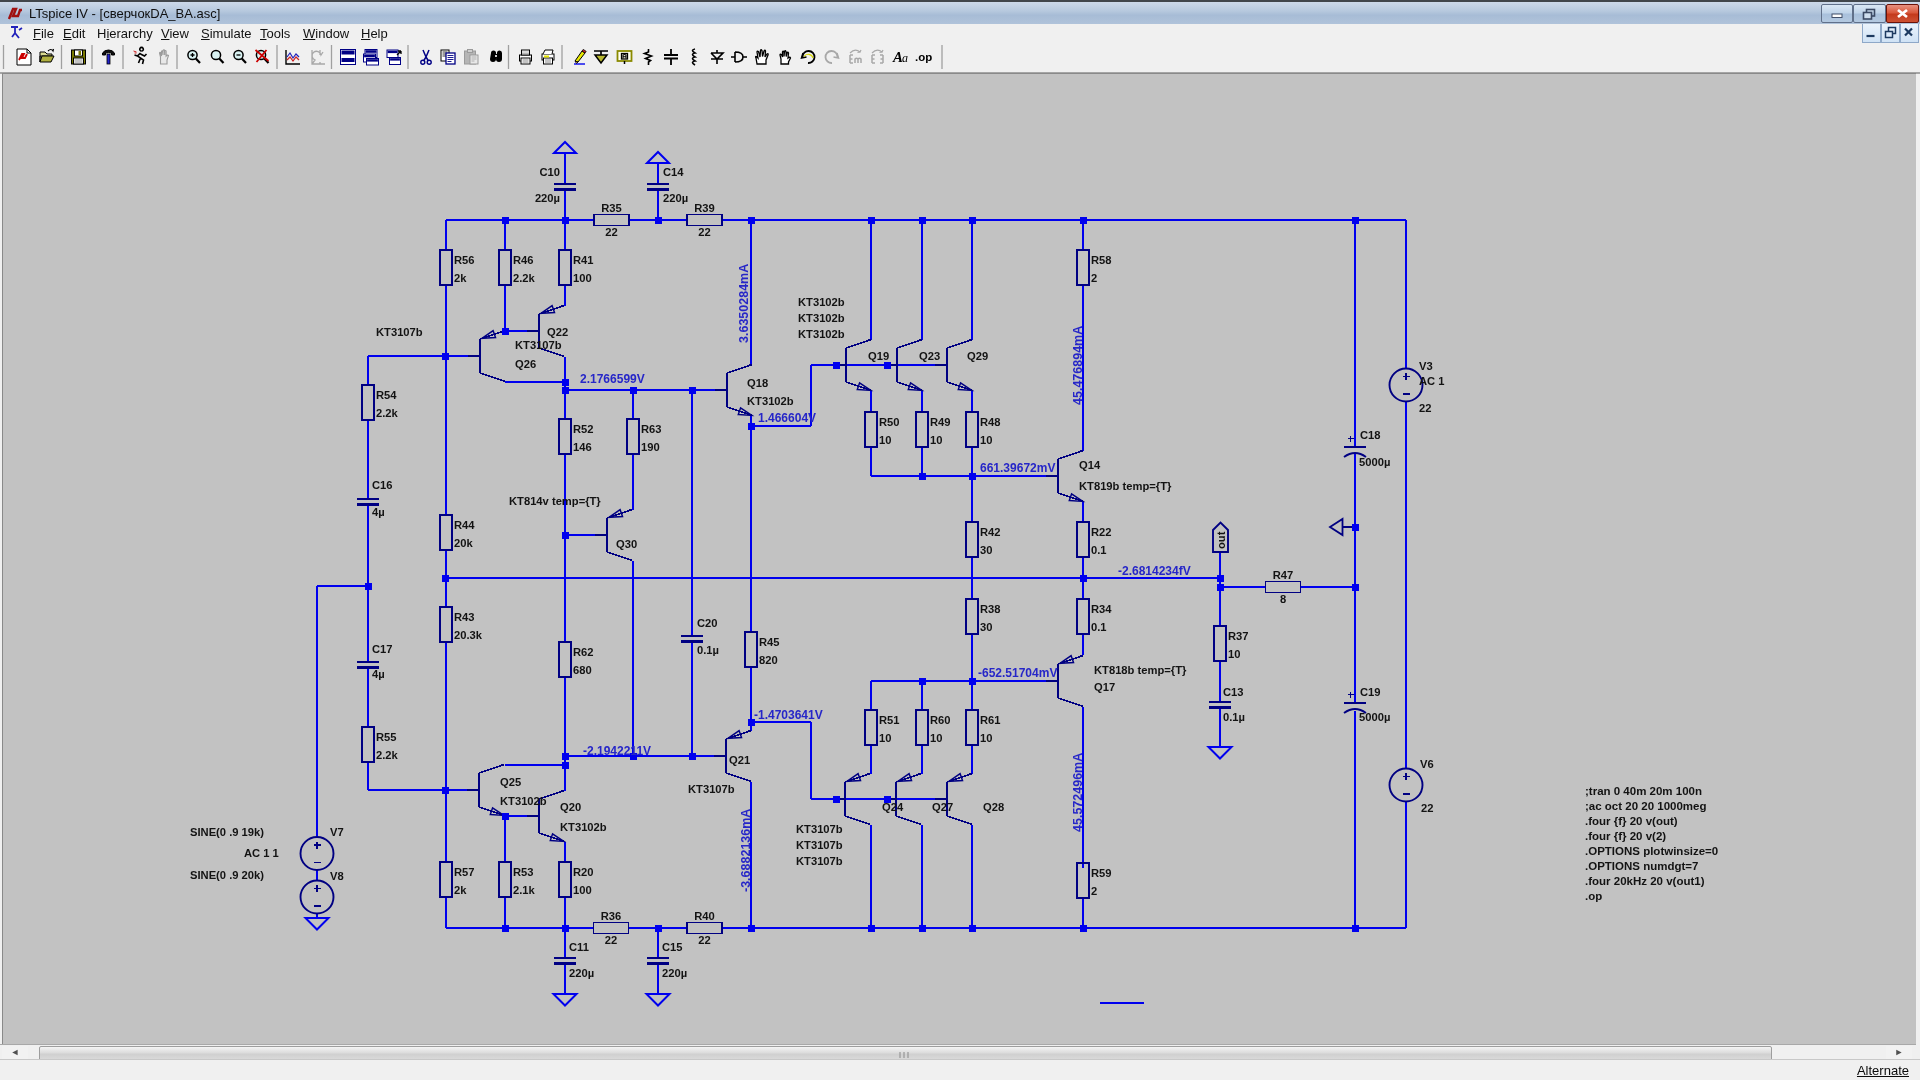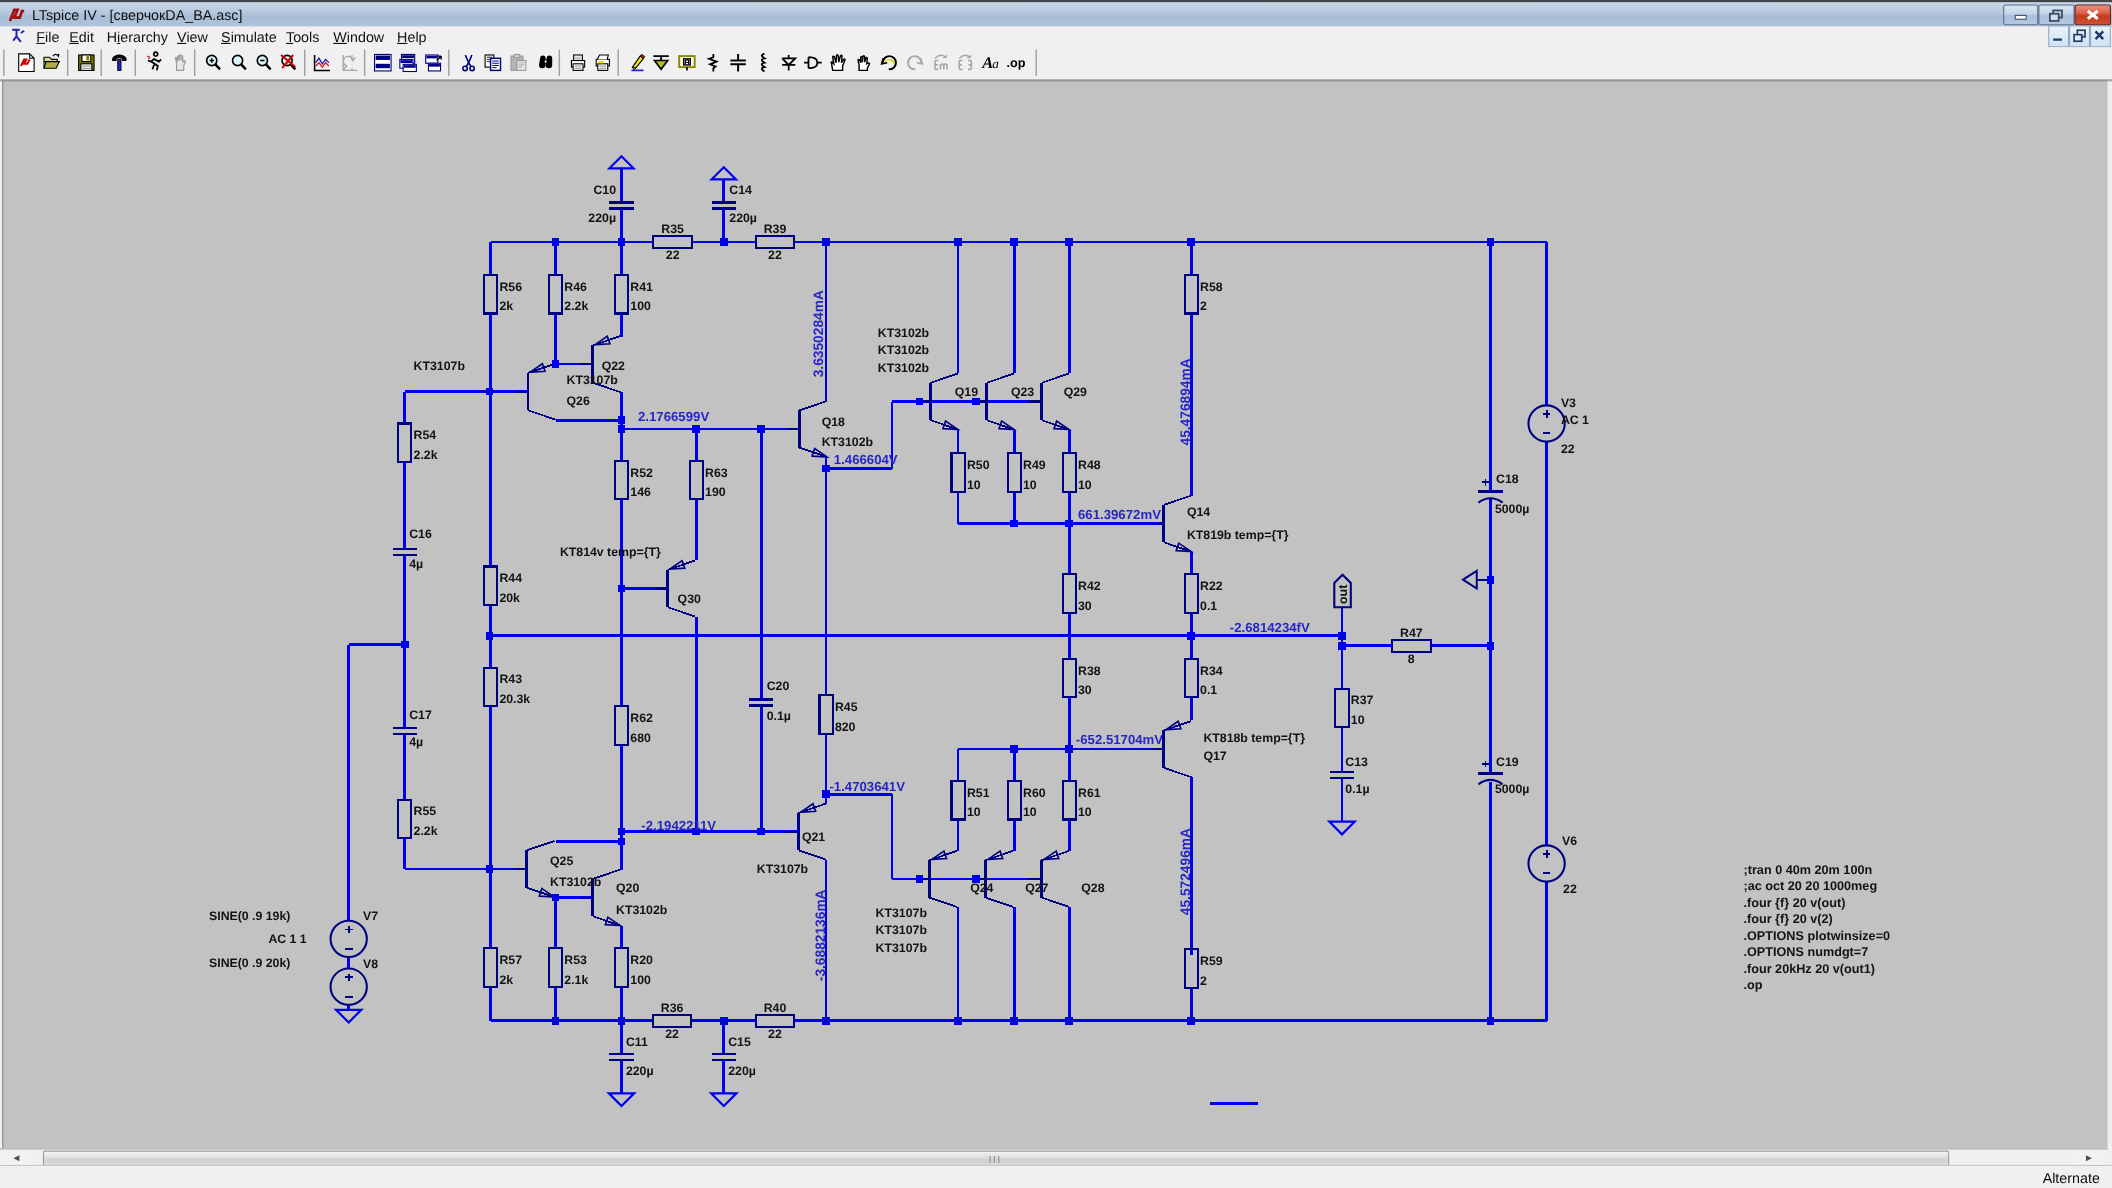--- a/index.html
+++ b/index.html
@@ -15,21 +15,21 @@
   #btn-cls{left:1886px;width:31px;background:linear-gradient(#e89180 0%,#d9593c 45%,#c43a1c 55%,#cd5132 100%);border:1px solid #6b1208;}
   #menubar{position:absolute;left:0;top:22px;width:1920px;height:21px;background:#f0f0f0;font-size:13px;color:#111;}
   .mi{position:absolute;top:4px;}
   #toolbar{position:absolute;left:0;top:43px;width:1920px;height:29px;background:#f0f0f0;border-bottom:2px solid #a5a5a5;}
   #canvas{position:absolute;left:2px;top:73px;width:1913px;height:971px;background:#c2c2c2;border-left:1px solid #898989;border-top:1px solid #898989;}
   #schem{position:absolute;left:0;top:0;width:1920px;height:1080px;pointer-events:none;}
   #hscroll{position:absolute;left:0px;top:1044px;width:1916px;height:15px;background:#f0f0f0;border-top:1px solid #a8a8a8;}
   #hthumb{position:absolute;left:39px;top:1px;width:1731px;height:13px;background:linear-gradient(#f4f4f4,#dcdcdc 45%,#d0d0d0 55%,#dadada);border:1px solid #9d9d9d;border-radius:2px;}
   .arrbtn{position:absolute;top:1px;width:26px;height:13px;background:#f2f2f2;color:#505050;font-size:9px;text-align:center;line-height:13px;}
   #statusbar{position:absolute;left:0;top:1059px;width:1920px;height:21px;background:#f0f0f0;border-top:1px solid #c8c8c8;}
-  #statustxt{position:absolute;right:11px;top:3px;font-size:13px;color:#0a0a0a;}
+  #statustxt{position:absolute;right:11px;top:3px;font-size:13px;color:#0a0a0a;text-decoration:underline;}
   u{text-decoration:underline;}
 </style></head>
 <body>
 <div id="win">
   <div id="menubar">
     <svg style="position:absolute;left:8px;top:2px" width="22" height="18">
       <path d="M3 3 L10 3 M7 3 L7 9 L11 14 M7 9 L4 13 M11 6 l3 -2" stroke="#2222bb" stroke-width="1.8" fill="none"></path>
     </svg>
     <span class="mi" style="left:33px"><u>F</u>ile</span>
     <span class="mi" style="left:63px"><u>E</u>dit</span>

